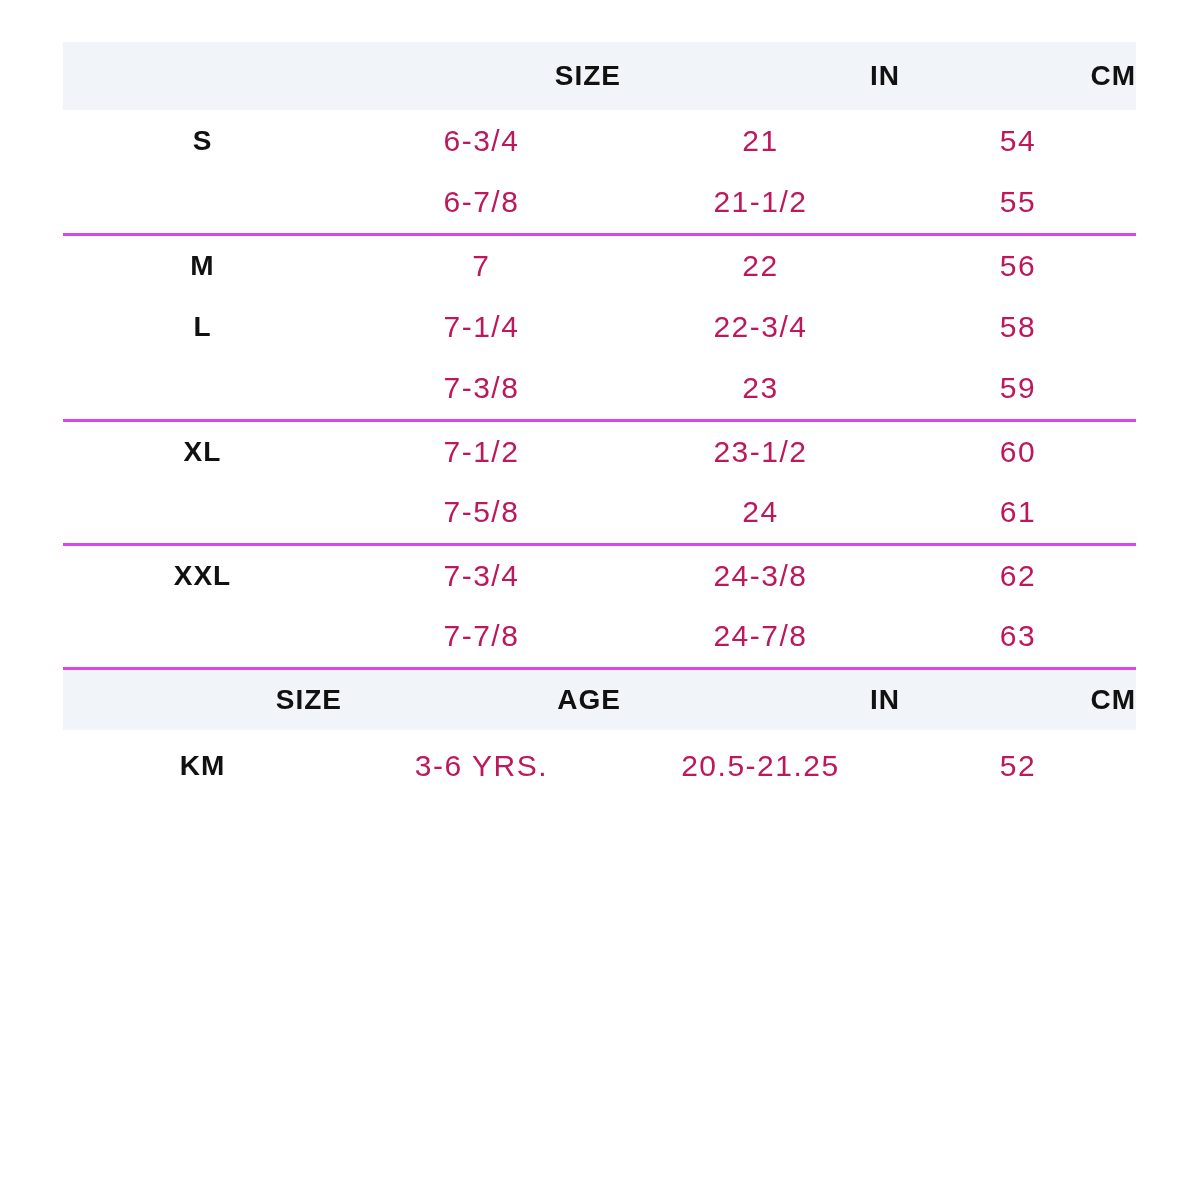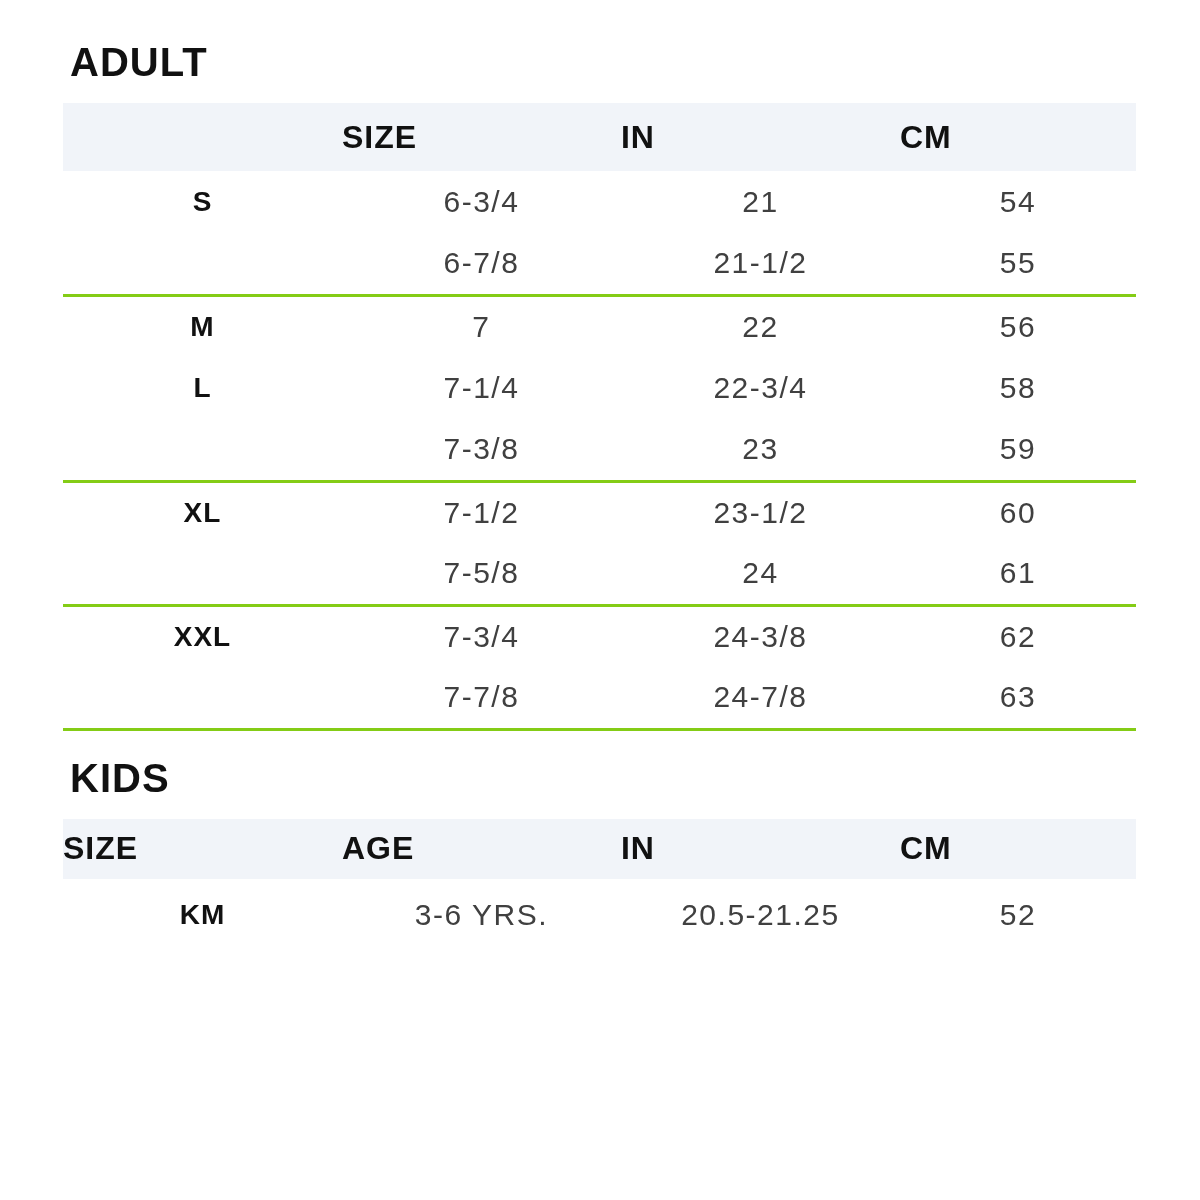--- a/index.html
+++ b/index.html
@@ -32,57 +32,56 @@
   }
   col.c1 { width: 26%; }
   col.c2 { width: 26%; }
   col.c3 { width: 26%; }
   col.c4 { width: 22%; }
   thead tr {
     background: #F1F4F9;
   }
   thead th {
     height: 68px;
-    font-size: 32px;
+    font-size: 28px;
     font-weight: 800;
     letter-spacing: 1px;
     color: #111111;
-    text-align: left;
+    text-align: right;
     padding: 0;
   }
   .kids-table thead th { height: 60px; }
   tbody tr { height: 62px; }
   .kids-table tbody tr { height: 72px; }
   tbody th {
     font-size: 28px;
     font-weight: 800;
     letter-spacing: 1px;
     color: #111111;
     text-align: center;
     padding: 0;
   }
   tbody td {
     font-size: 30px;
     font-weight: 300;
     letter-spacing: 1.5px;
-    color: #404040;
+    color: #be185d;
     text-align: center;
     padding: 0;
   }
   tr.group-end th, tr.group-end td {
-    border-bottom: 3px solid #84cc16;
+    border-bottom: 3px solid #d946ef;
   }
 </style>
 </head>
 <body>
 
 <div class="wrap">
 
   <section>
-    <h2 class="section-title">ADULT</h2>
     <table class="adult-table">
       <colgroup>
           <col class="c1">
           <col class="c2">
           <col class="c3">
           <col class="c4">
         </colgroup>
       <thead>
         <tr>
           <th></th>
@@ -144,21 +143,20 @@
           <th></th>
           <td>7-7/8</td>
           <td>24-7/8</td>
           <td>63</td>
         </tr>
       </tbody>
     </table>
   </section>
 
   <section>
-    <h2 class="section-title kids-title">KIDS</h2>
     <table class="kids-table">
       <colgroup>
           <col class="c1">
           <col class="c2">
           <col class="c3">
           <col class="c4">
         </colgroup>
       <thead>
         <tr>
           <th>SIZE</th>

